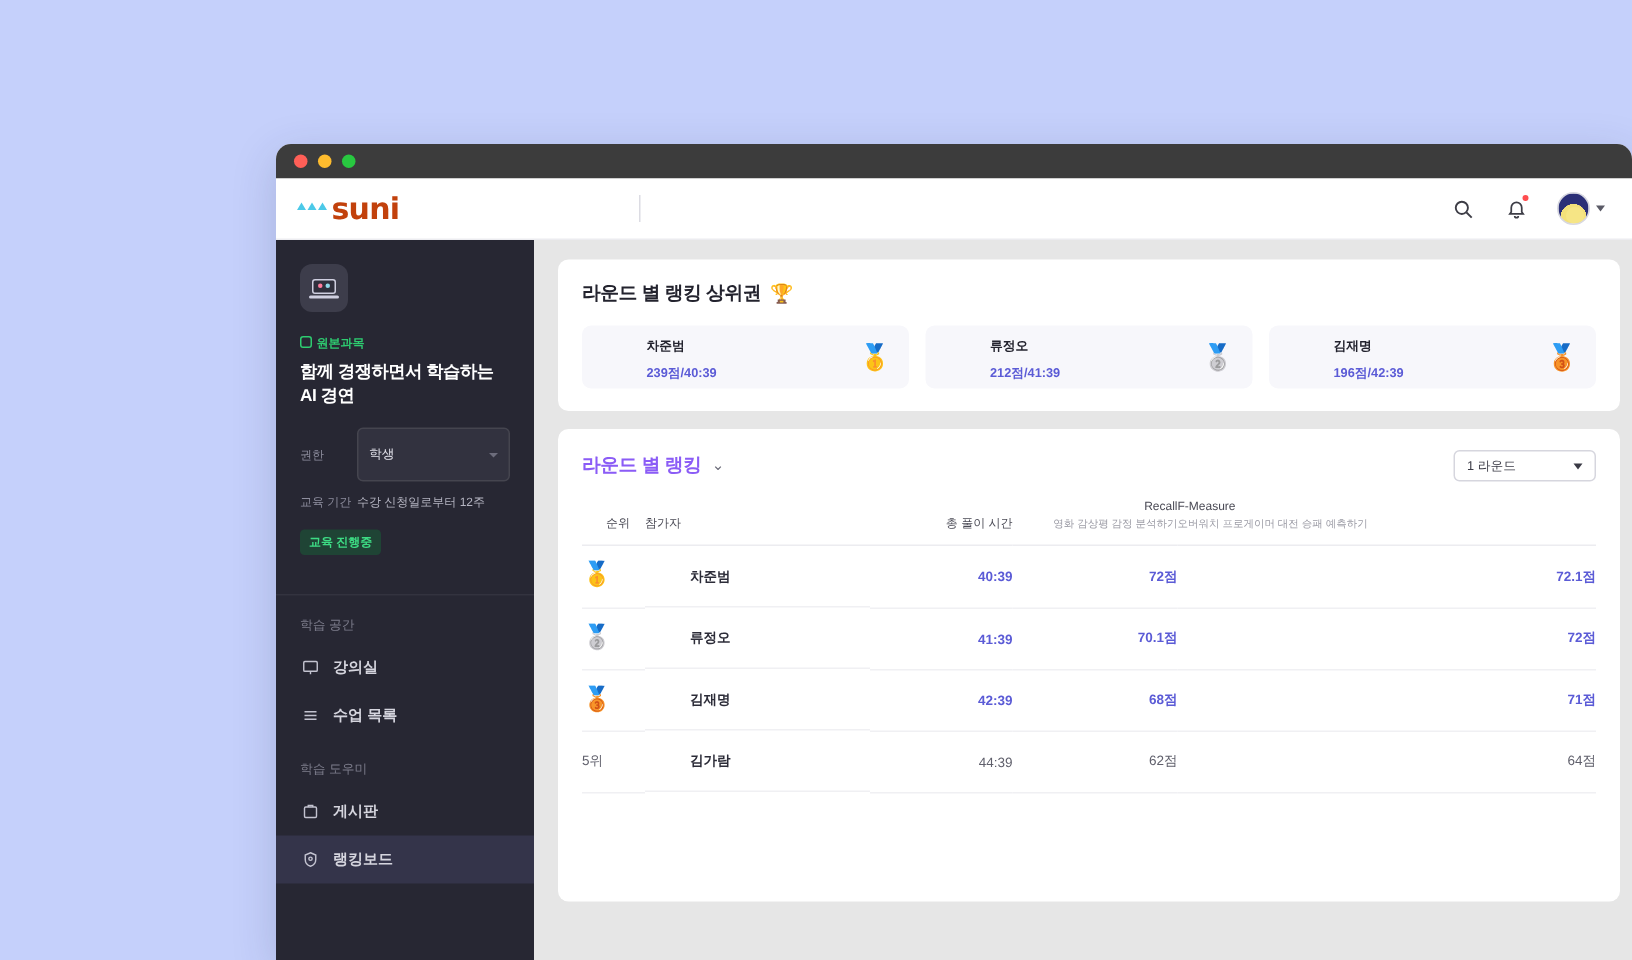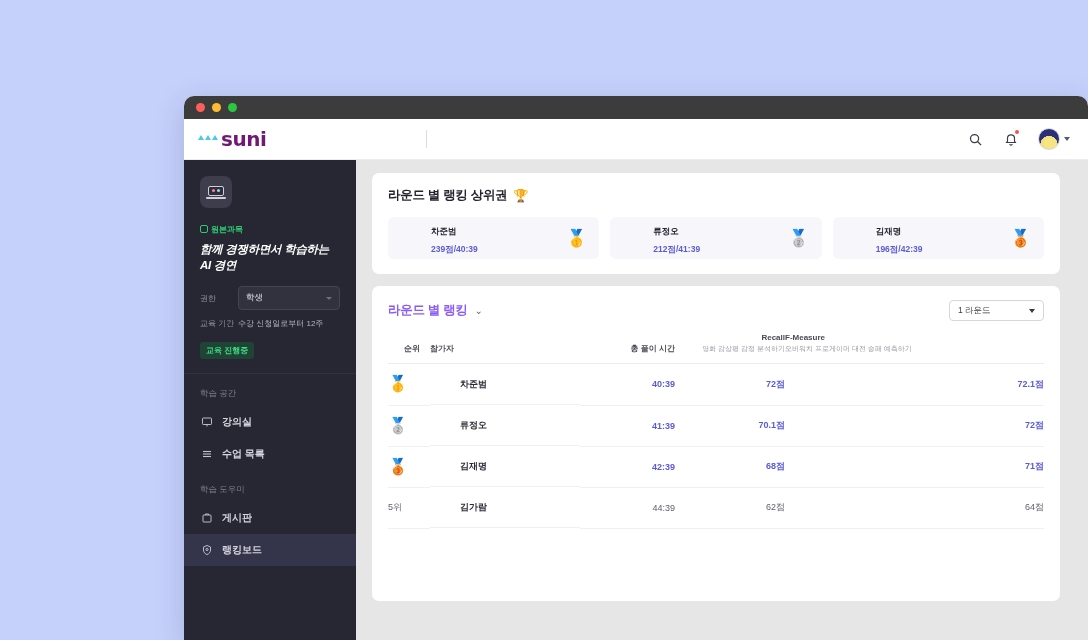--- a/index.html
+++ b/index.html
@@ -35,21 +35,21 @@
     height: 41px; background: #fff;
     display: flex; align-items: center;
     border-bottom: 1px solid #ececf0;
     position: relative;
   }
   .logo-wrap { width: 172px; display:flex; align-items:center; padding-left:14px; gap:3px;}
   .logo-tri { display:flex; align-items:flex-end; gap:1px; margin-bottom:3px;}
   .tri { width:0;height:0;border-left:3px solid transparent;border-right:3px solid transparent;border-bottom:5px solid #4cc9e8;}
   .tri.t2{border-bottom-color:#4cc9e8;}
   .logo-text {
-    font-size: 20px; font-weight: 800; color: #701a75;
+    font-size: 20px; font-weight: 800; color: #c2410c;
     letter-spacing: -0.5px; line-height: 1; position: relative;
     font-family: "DejaVu Sans", sans-serif;
   }
   .topbar-sep { width:1px; height:18px; background:#dcdce3; margin-left:70px;}
   .topbar-right { margin-left:auto; display:flex; align-items:center; gap:18px; padding-right:18px;}
   .icon-btn { width:18px; height:18px; color:#3d3d46; display:flex; align-items:center; justify-content:center; cursor:pointer; position:relative;}
   .bell-dot { position:absolute; top:0px; right:1px; width:4px;height:4px;border-radius:50%;background:#ff4d4f;}
   .avatar-top { display:flex; align-items:center; gap:4px; cursor:pointer;}
   .avatar-circle {
     width:22px;height:22px;border-radius:50%;
@@ -76,48 +76,48 @@
   .laptop .screen{position:absolute;inset:0 1px 3px 1px;border:1.4px solid #cfcfe0;border-radius:2px;background:#2f2f3c;
     display:flex;align-items:center;justify-content:center;gap:2px;}
   .laptop .base{position:absolute;left:-1px;bottom:0;width:20px;height:2px;background:#cfcfe0;border-radius:1px;}
   .ldot{width:3px;height:3px;border-radius:50%;background:#ff7b9c;}
   .ldot.b{background:#8fd8e8;}
   .badge-src {
     display:inline-flex;align-items:center;gap:3px;
     font-size:8px;font-weight:700;color:#2ecc71;margin-bottom:6px;
   }
   .badge-src .sq{width:8px;height:8px;border:1px solid #2ecc71;border-radius:2px;display:inline-block;}
-  .course-title { font-size:11.5px;font-weight:700;color:#fff;line-height:1.42; letter-spacing:-0.3px;font-style:italic;}
+  .course-title { font-size:11.5px;font-weight:700;color:#fff;line-height:1.42; letter-spacing:-0.3px;}
   .meta-row { display:flex; align-items:center; margin-top:13px; font-size:8px; color:#8e8e9e;}
   .meta-row .lbl { width:38px; flex-shrink:0;}
   .sel-box {
-    flex:1; height:24px; background:#32323f; border:1px solid #45454f; border-radius:4px;
+    flex:1; height:36px; background:#32323f; border:1px solid #45454f; border-radius:4px;
     display:flex;align-items:center;justify-content:space-between;padding:0 7px;
     font-size:8.5px;color:#e2e2ea; cursor:pointer;
   }
   .sel-box .cv{width:0;height:0;border-left:3px solid transparent;border-right:3px solid transparent;border-top:3.5px solid #6d6d7c;}
   .meta-row2 { display:flex; margin-top:8px; font-size:8px; color:#8e8e9e; }
   .meta-row2 .lbl { width:38px; flex-shrink:0;}
   .meta-row2 .val { color:#b5b5c2;}
   .status-pill {
-    display:inline-block; margin-top:13px; margin-bottom:14px;
+    display:inline-block; margin-top:13px; margin-bottom:26px;
     background:#1f4435; color:#3ddc84; font-size:8px; font-weight:700;
     padding:3px 6px; border-radius:3px;
   }
   .sb-divider { height:1px; background:#33333f; }
   .sb-section { font-size:8.5px;color:#7e7e8d;padding:14px 16px 6px 16px;}
   .sb-item {
     display:flex;align-items:center;gap:9px;padding:9px 16px;
     font-size:10px;font-weight:700;color:#d5d5de;cursor:pointer;
   }
   .sb-item.active { background:#34344a; border-left:0; }
   .sb-ico{width:13px;height:13px;display:flex;align-items:center;justify-content:center;color:#c3c3d0;}
 
   
-  .main { flex:1; background:#e6e6e6; overflow:hidden; padding:13px 28px 0 16px;}
+  .main { flex:1; background:#e6e6e6; overflow:hidden; padding:13px 8px 0 16px;}
   .card { background:#fff; border-radius:7px; }
 
   .card-top { padding:14px 16px 15px 16px; margin-bottom:12px;}
   .card-title { font-size:12.5px;font-weight:800;color:#23232e;display:flex;align-items:center;gap:6px;letter-spacing:-0.3px;}
   .podium { display:flex; gap:11px; margin-top:13px;}
   .podium-item {
     flex:1; background:#f7f7fb; border-radius:6px; height:42px;
     display:flex;align-items:center;padding:0 12px; gap:9px;
   }
   .pf { width:22px;height:22px;border-radius:50%;flex-shrink:0;overflow:hidden;position:relative;}
@@ -134,21 +134,21 @@
     display:flex;align-items:center;justify-content:space-between;padding:0 8px;
     font-size:8.5px;color:#3a3a45;cursor:pointer;background:#fff;
   }
   .round-select .cv{width:0;height:0;border-left:3.5px solid transparent;border-right:3.5px solid transparent;border-top:4px solid #3a3a45;}
 
   table.rank { width:100%; border-collapse:collapse; margin-top:12px;}
   table.rank th {
     font-size:7.5px; font-weight:700; color:#86868f; padding:0 0 9px 0;
     border-bottom:1px solid #ececf0; vertical-align:bottom;
   }
-  th .th-main{font-size:8px;font-weight:700;color:#4a4a55;display:block;}
+  th .th-main{font-size:8px;font-weight:400;color:#4a4a55;display:block;}
   th .th-sub{font-size:7px;font-weight:400;color:#9a9aa4;display:block;margin-top:2px;}
   .col-rank{width:42px;text-align:center;padding-left:6px!important;}
   .col-user{width:150px;text-align:left;}
   .col-time{width:95px;text-align:right;}
   .col-m1{width:110px;text-align:right;}
   .col-m2{text-align:left;padding-right:6px!important;}
 
   table.rank td { padding:9px 0; border-bottom:1px solid #f0f0f3; font-size:9px; color:#5f5f6b;}
   td.c-rank{padding-left:6px;font-size:9px;color:#6d6d78;}
   td.c-rank .medal{font-size:16px;line-height:1;}

